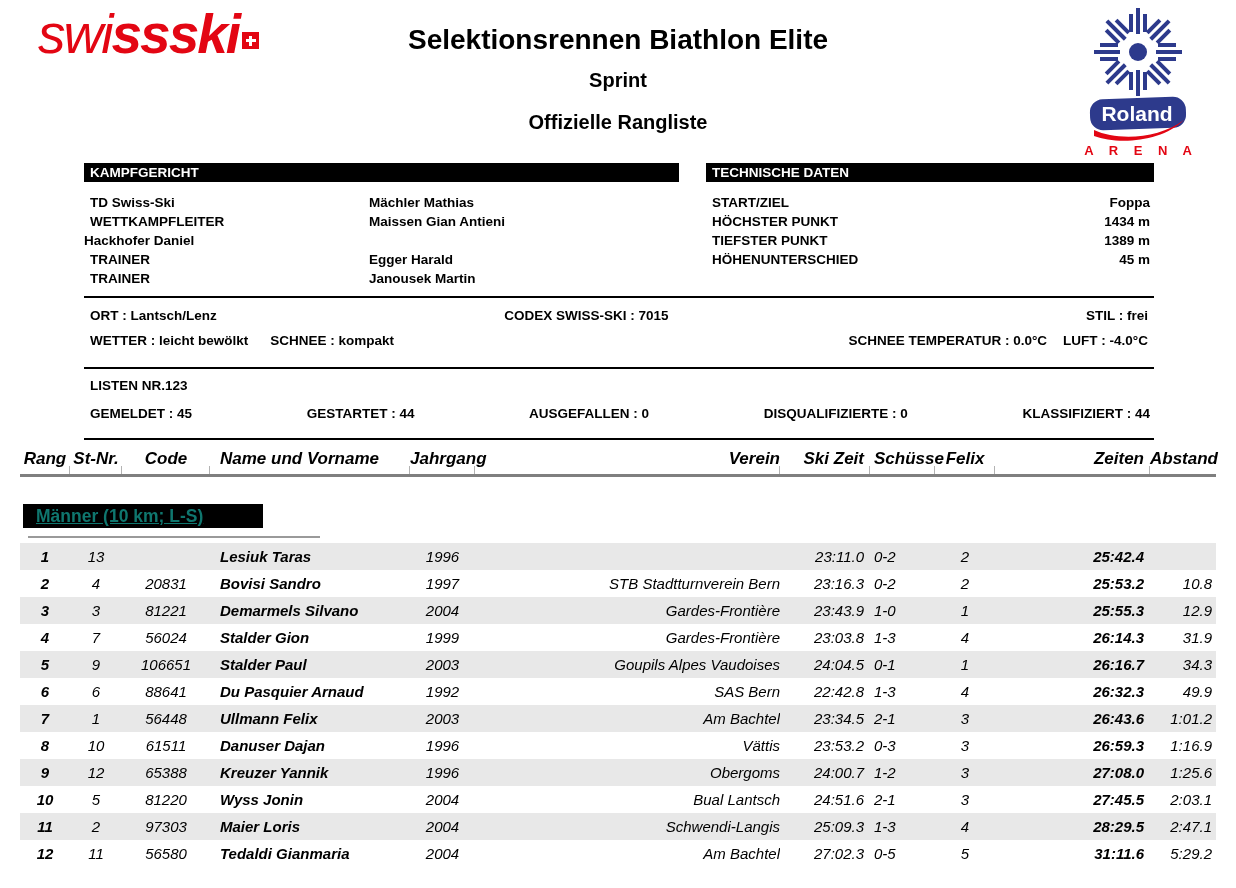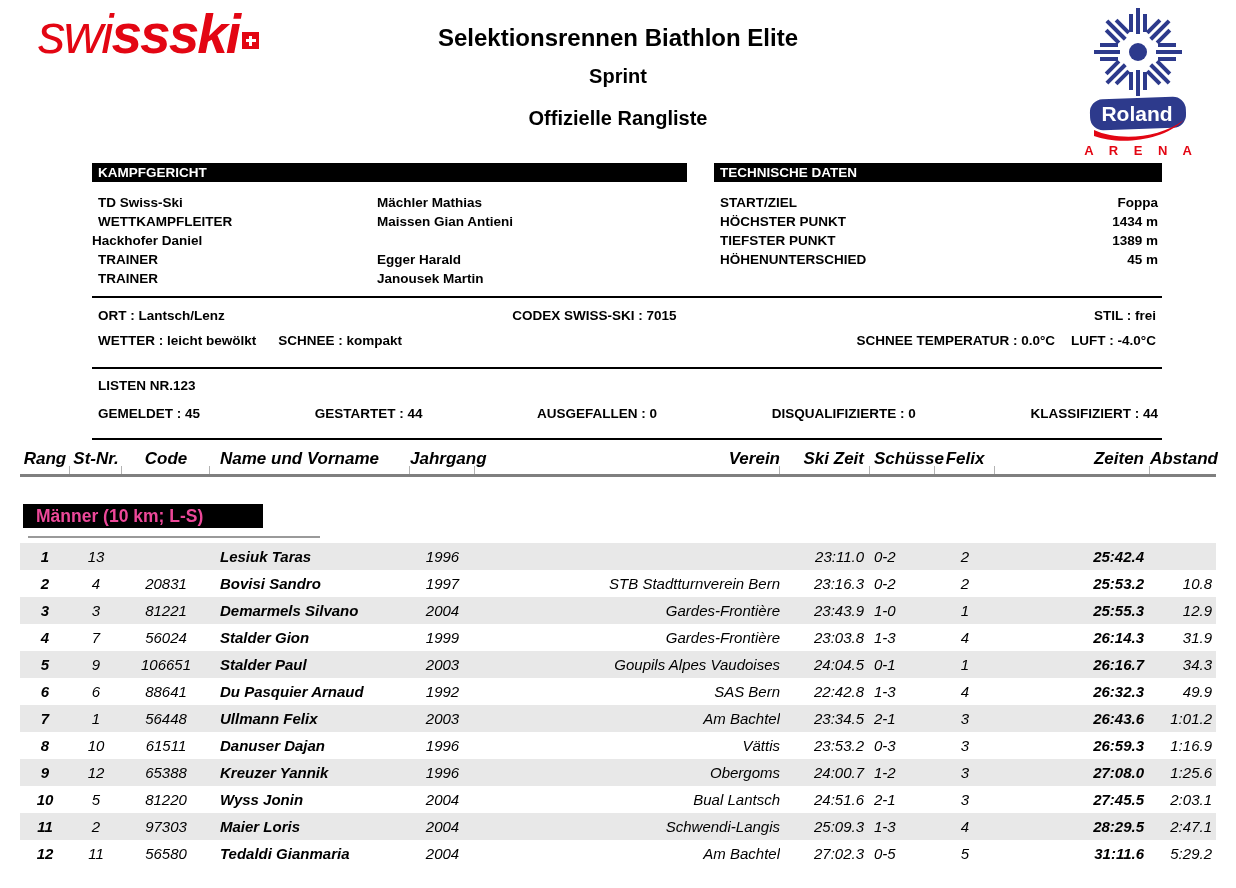--- a/index.html
+++ b/index.html
@@ -9,28 +9,28 @@
   #logo-swissski{position:absolute;left:38px;top:6px;color:#e30613;font-style:italic;
     font-size:55px;line-height:1.05;letter-spacing:-2px;white-space:nowrap;}
   #logo-swissski .swi{font-weight:400;}
   #logo-swissski .ssski{font-weight:800;}
   .swiss-cross{display:inline-block;width:17px;height:17px;background:#e30613;position:relative;
     margin-left:3px;transform:translateY(-4px);}
   .swiss-cross::before{content:"";position:absolute;left:3.5px;top:7px;width:10px;height:3px;background:#fff;}
   .swiss-cross::after{content:"";position:absolute;left:7px;top:3.5px;width:3px;height:10px;background:#fff;}
 
   #titles{position:absolute;left:318px;top:24px;width:600px;text-align:center;}
-  .title-main{font-size:24px;font-weight:bold;margin:0 0 13px;}
+  .title-main{font-size:28px;font-weight:bold;margin:0 0 13px;}
   .title-sub{font-size:20px;font-weight:bold;margin:0 0 19px;}
   .title-sub2{font-size:20px;font-weight:bold;margin:0;}
 
   #logo-roland{position:absolute;left:1084px;top:2px;width:108px;height:158px;}
 
   
-  #info{position:absolute;left:92px;top:163px;width:1070px;font-size:13.5px;font-weight:bold;}
+  #info{position:absolute;left:84px;top:163px;width:1070px;font-size:13.5px;font-weight:bold;}
   .bars{display:flex;}
   .bar{background:#000;color:#fff;height:19px;line-height:19px;padding-left:6px;box-sizing:border-box;}
   .bar-left{width:595px;}
   .bar-gap{width:27px;}
   .bar-right{width:448px;}
   .cols{display:flex;margin-top:11px;}
   .col-left{width:595px;}
   .col-right{width:448px;margin-left:27px;}
   .info-row{display:flex;height:19px;line-height:19px;}
   .col-left .lbl{width:285px;padding-left:6px;box-sizing:border-box;}
@@ -59,22 +59,22 @@
   th:nth-of-type(3),td:nth-of-type(3){text-align:center;}
   th:nth-of-type(4),td:nth-of-type(4){text-align:left;padding-left:10px;}
   th:nth-of-type(5),td:nth-of-type(5){text-align:center;}
   th:nth-of-type(6),td:nth-of-type(6){text-align:right;padding-left:2px;margin-left:9px;}
   th:nth-of-type(7),td:nth-of-type(7){text-align:right;padding-right:6px;}
   th:nth-of-type(8),td:nth-of-type(8){text-align:left;padding-left:4px;}
   th:nth-of-type(9),td:nth-of-type(9){text-align:center;}
   th:nth-of-type(10),td:nth-of-type(10){text-align:right;padding-right:6px;}
   th:nth-of-type(11),td:nth-of-type(11){text-align:right;padding-right:4px;}
 
-  .category-bar{margin:27px 0 0 3px;width:240px;height:24px;background:#000;color:#ec4899;
-    font-size:17.5px;font-weight:bold;line-height:24px;padding-left:13px;box-sizing:border-box;}
+  .category-bar{margin:27px 0 0 3px;width:240px;height:24px;background:#000;color:#0f766e;
+    font-size:17.5px;font-weight:bold;line-height:24px;padding-left:13px;box-sizing:border-box;text-decoration:underline;}
   .category-underline{width:292px;height:2px;background:#9a9a9a;margin:8px 0 0 8px;}
   .data-table{margin-top:5px;}
   tbody td{font-size:15px;height:27px;vertical-align:middle;white-space:nowrap;overflow:hidden;padding:0;}
   tbody tr:nth-of-type(odd){background:#e8e8e8;}
   tbody td:nth-of-type(1),tbody td:nth-of-type(4),tbody td:nth-of-type(10){font-weight:bold;}
 </style>
 </head>
 <body>
 
 <div>

